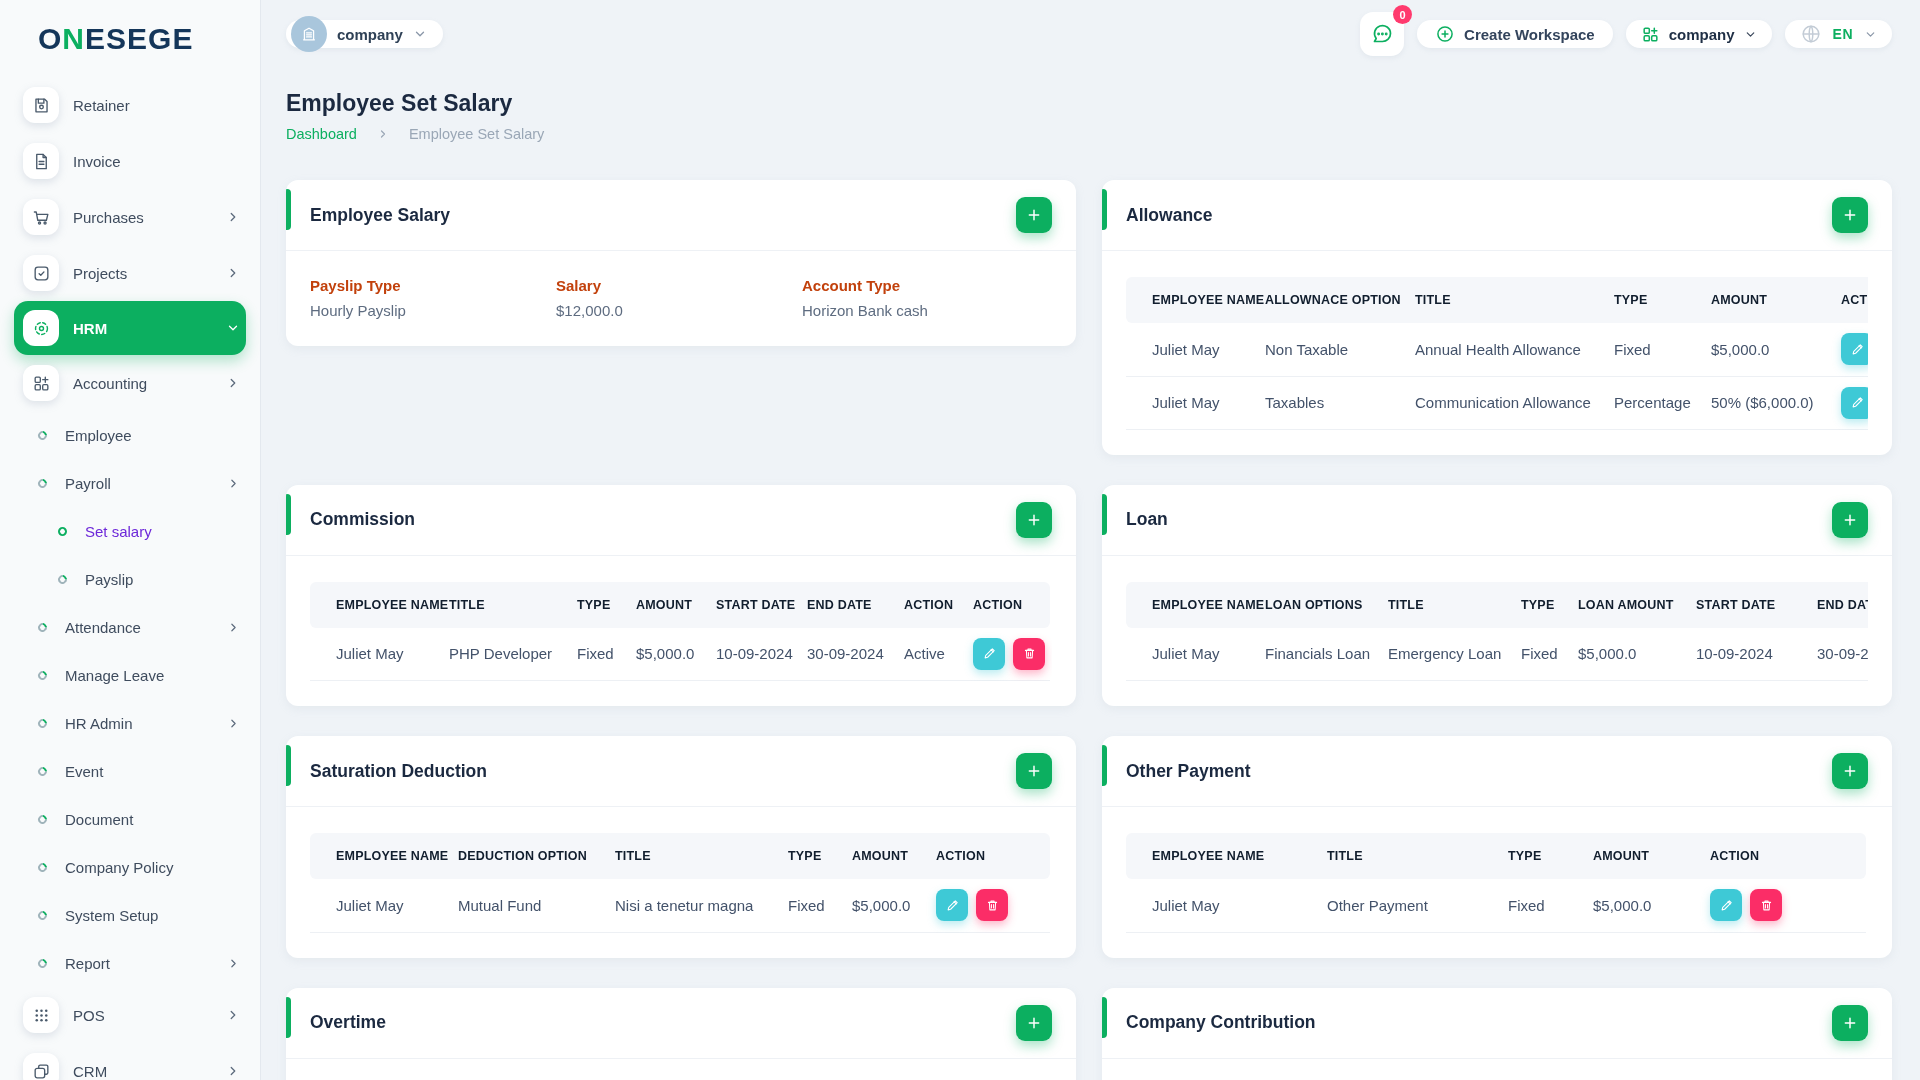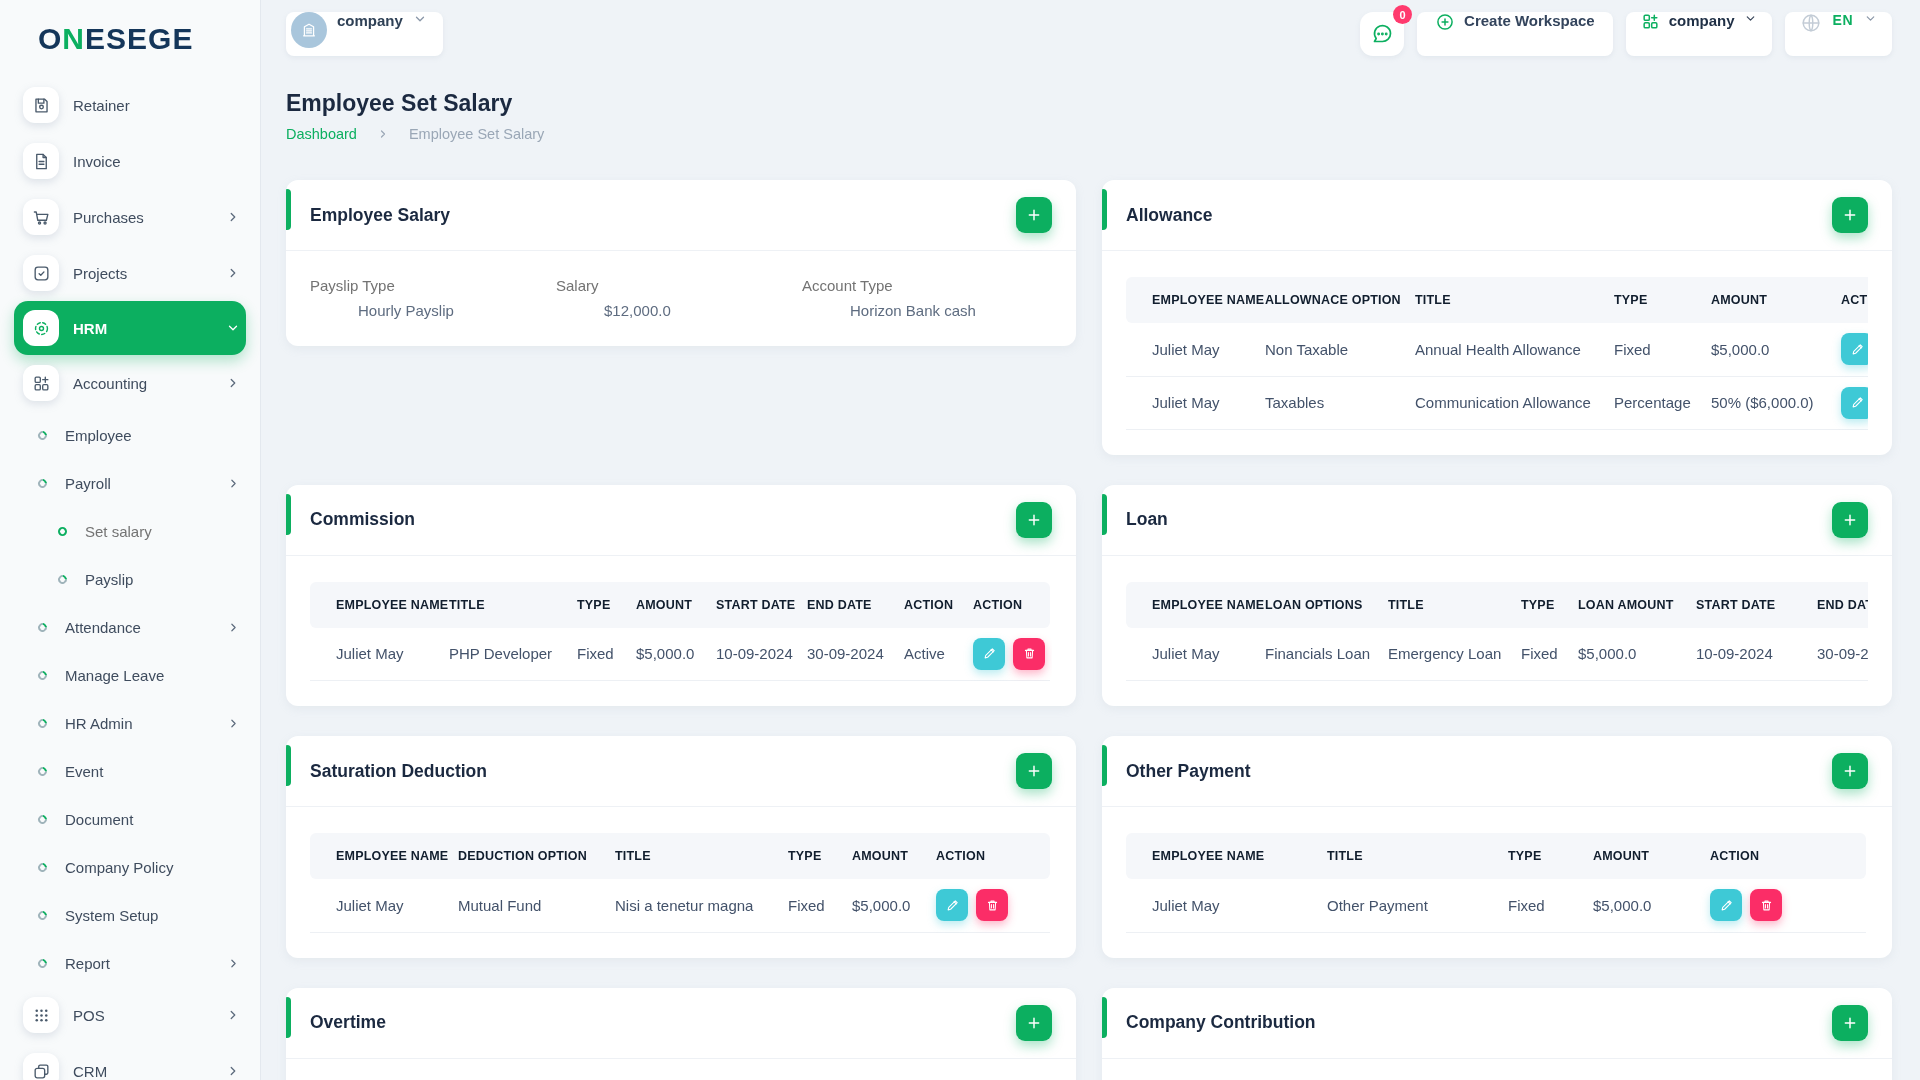--- a/index.html
+++ b/index.html
@@ -20,26 +20,26 @@
   .nav-item.active { background:#0caf60; border-radius:14px; height:54px; box-shadow:0 6px 14px rgba(12,175,96,.30); }
   .nav-item.active .icon-box { color:#0caf60; box-shadow:none; }
   .nav-item.active .nav-label { color:#fff; font-weight:700; }
   .nav-item.active .chev { color:#fff; }
   .nav-item.sub { height:48px;justify-content:flex-end; }
   .bullet { width:9px; height:9px; border-radius:50%; border:2px solid #9fb3ba; border-top-color:#0caf60; transform:rotate(45deg); flex:none; }
   .sub .bullet { margin-left:24px; }
   .sub.sub2 .bullet { margin-left:44px; }
   .sub .nav-label { margin-left:18px; }
   .sub.current .bullet { border-color:#0caf60; }
-  .sub.current .nav-label { color:#737373; }
+  .sub.current .nav-label { color:#6d28d9; }
 
   
   .main { flex:1; padding:0 28px 0 26px; }
   .topbar { height:68px; display:flex; align-items:center; justify-content:space-between; }
-  .pill { background:#fff; border:none; border-radius:8px; display:flex; height:44px;
+  .pill { background:#fff; border:none; border-radius:16px; display:flex; align-items:center; height:28px;
           box-shadow:0 2px 5px rgba(160,174,192,.16); cursor:pointer; font-family:inherit; }
   .company-pill { padding:0 16px 0 5px; gap:10px; }
   .avatar { width:36px; height:36px; border-radius:50%; background:#a9c6dc; display:flex; align-items:center; justify-content:center; flex:none; }
   .pill .lbl { font-size:15px; color:#2f4156; font-weight:600; }
   .top-right { display:flex; gap:13px; align-items:center; }
   .icon-btn { position:relative; width:44px; height:44px; border-radius:13px; background:#fff; border:none;
               box-shadow:0 2px 5px rgba(160,174,192,.16); display:flex; align-items:center; justify-content:center; cursor:pointer; }
   .badge { position:absolute; top:-7px; right:-8px; min-width:19px; height:19px; padding:0 4px; border-radius:10px;
            background:#ff3a6e; color:#fff; font-size:11px; font-weight:700; display:flex; align-items:center; justify-content:center; }
   .create-ws { padding:0 18px; gap:9px; font-size:15px; color:#33445c; font-weight:600; }
@@ -59,22 +59,22 @@
   .card-header { position:relative; display:flex; align-items:center; justify-content:space-between;
                  padding:17px 24px; border-bottom:1px solid #eef1f5; }
   .card-header::before { content:""; position:absolute; left:0; top:9px; width:5px; height:41px; background:#0caf60; border-radius:0 4px 4px 0; }
   .card-title { font-size:17.5px; font-weight:700; color:#1b2940; }
   .add-btn { width:36px; height:36px; border-radius:9px; background:#0caf60; border:none; color:#fff;
              display:flex; align-items:center; justify-content:center; cursor:pointer; box-shadow:0 5px 12px rgba(12,175,96,.35); flex:none; }
 
   .fields { display:flex; padding:26px 24px 27px; }
   .field { width:246px; }
   .field:last-child { flex:1; }
-  .f-label { font-size:15px; font-weight:400; color:#737373; }
-  .f-value { margin-top:8px; font-size:15px; color:#5e6c80;margin-left:48px; }
+  .f-label { font-size:15px; font-weight:700; color:#c2410c; }
+  .f-value { margin-top:8px; font-size:15px; color:#5e6c80; }
 
   .tbl-wrap { margin:26px 24px 25px 24px; overflow:hidden; }
   table { border-collapse:collapse; table-layout:fixed; }
   th { background:#f5f7fa; height:46px; font-size:12.5px; font-weight:700; color:#111e2e; text-align:left;
        padding:0 0 0 13px; letter-spacing:.2px; white-space:nowrap; }
   th:first-child { padding-left:26px; border-radius:6px 0 0 6px; }
   th:last-child { border-radius:0 6px 6px 0; }
   td { height:53px; font-size:15px; color:#43526a; padding:0 0 0 13px; border-bottom:1px solid #edf0f4; white-space:nowrap; }
   td:first-child { padding-left:26px; }
   .act { display:flex; gap:8px; align-items:center; }

